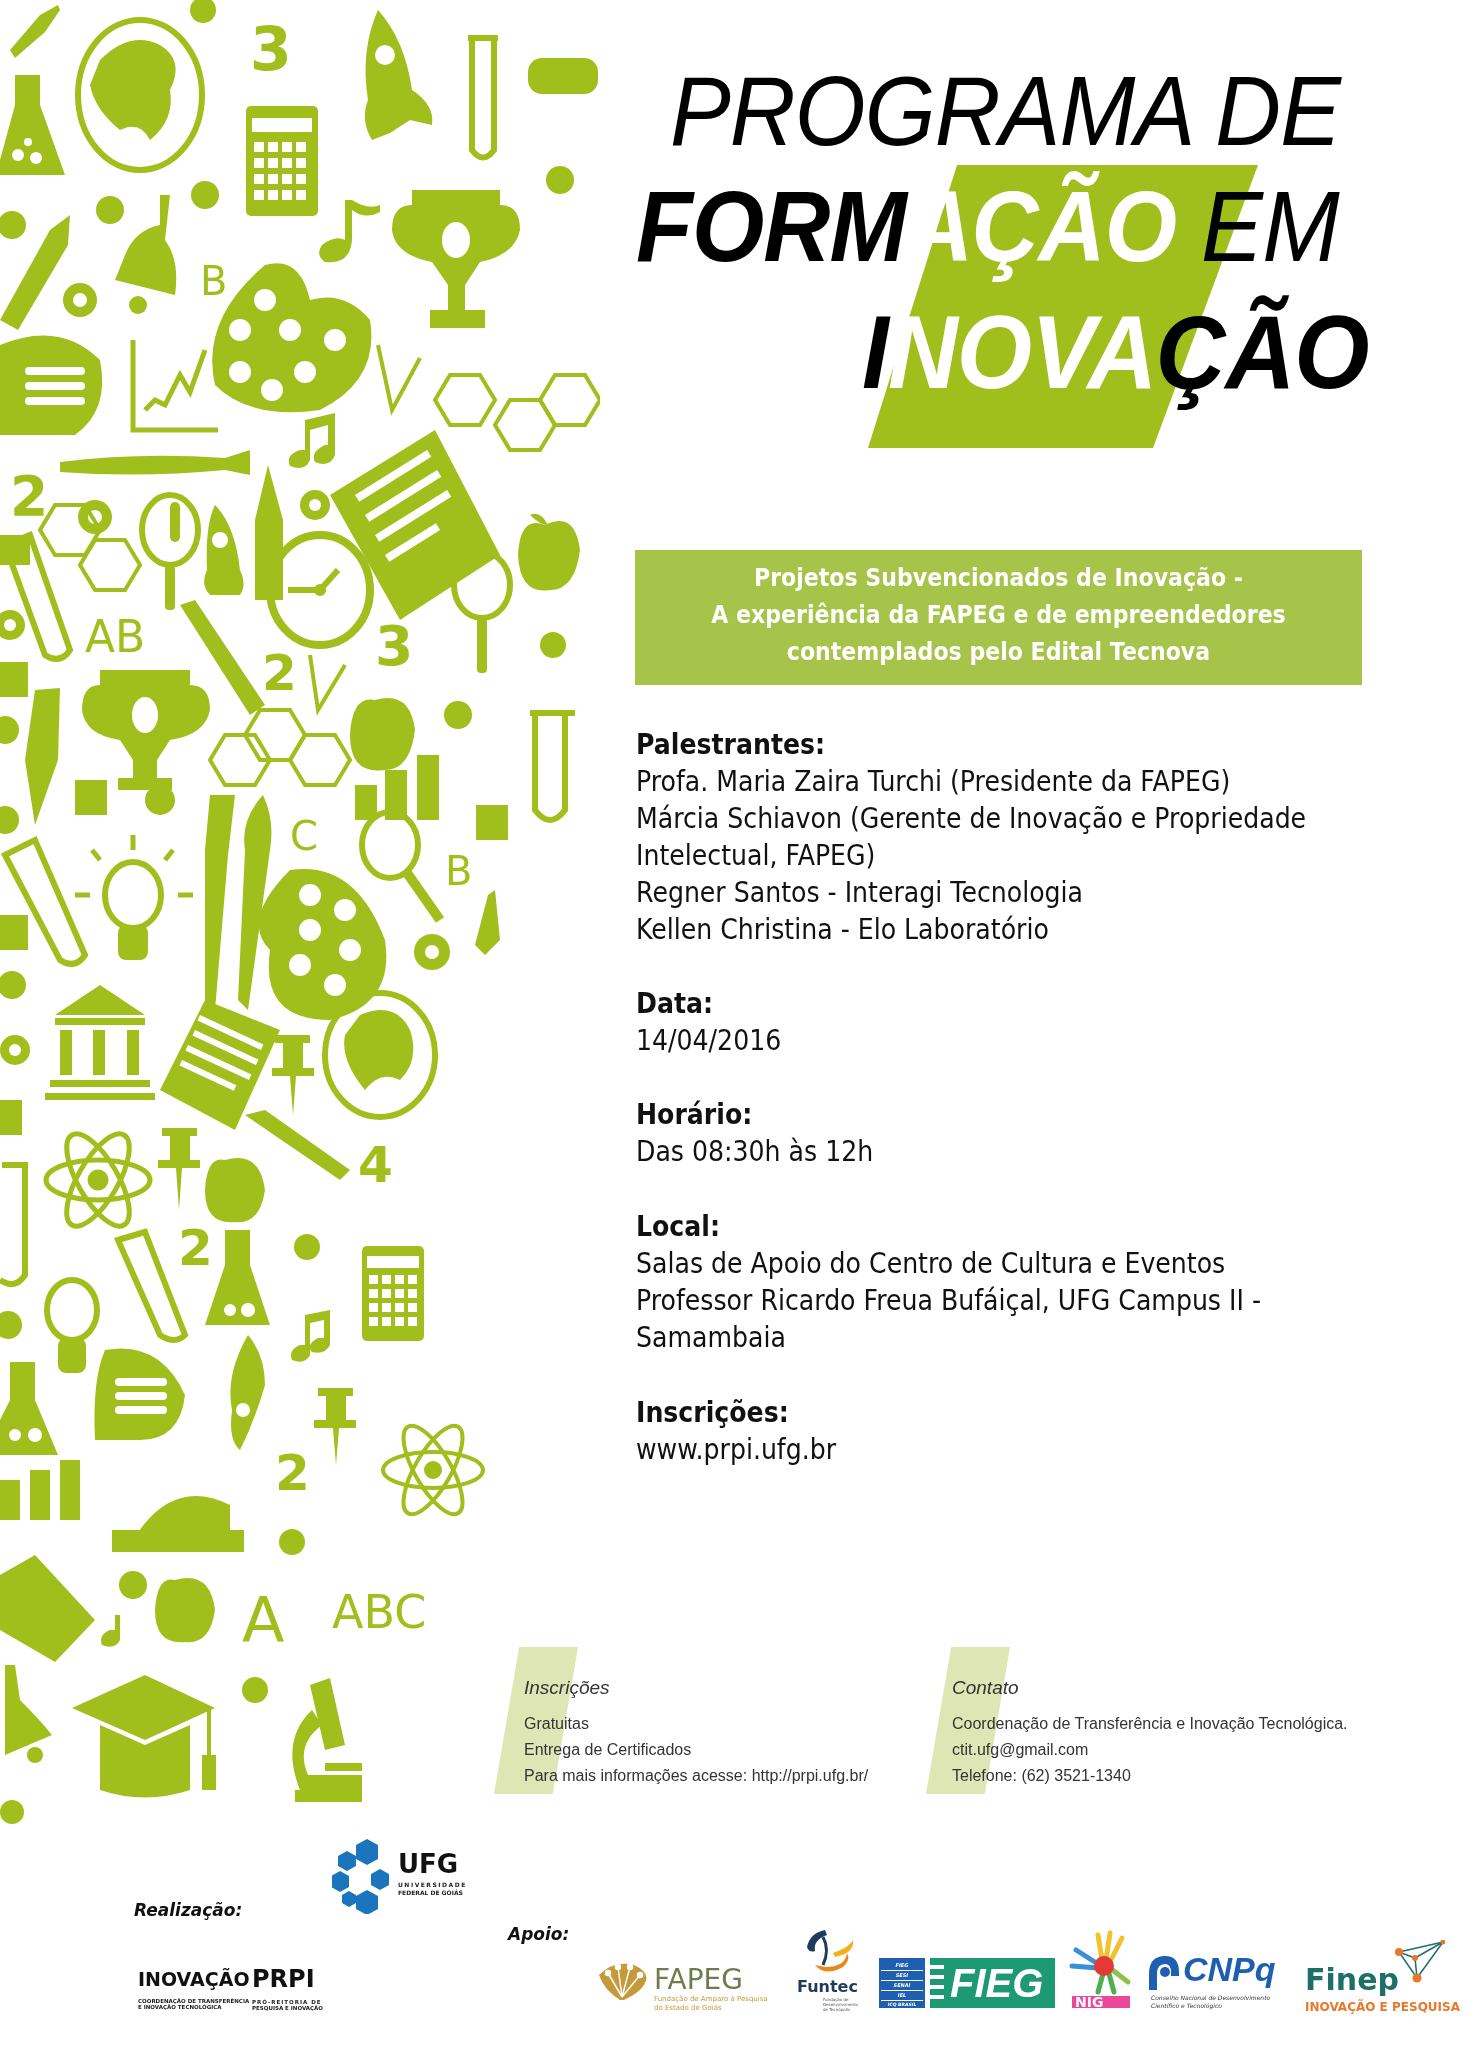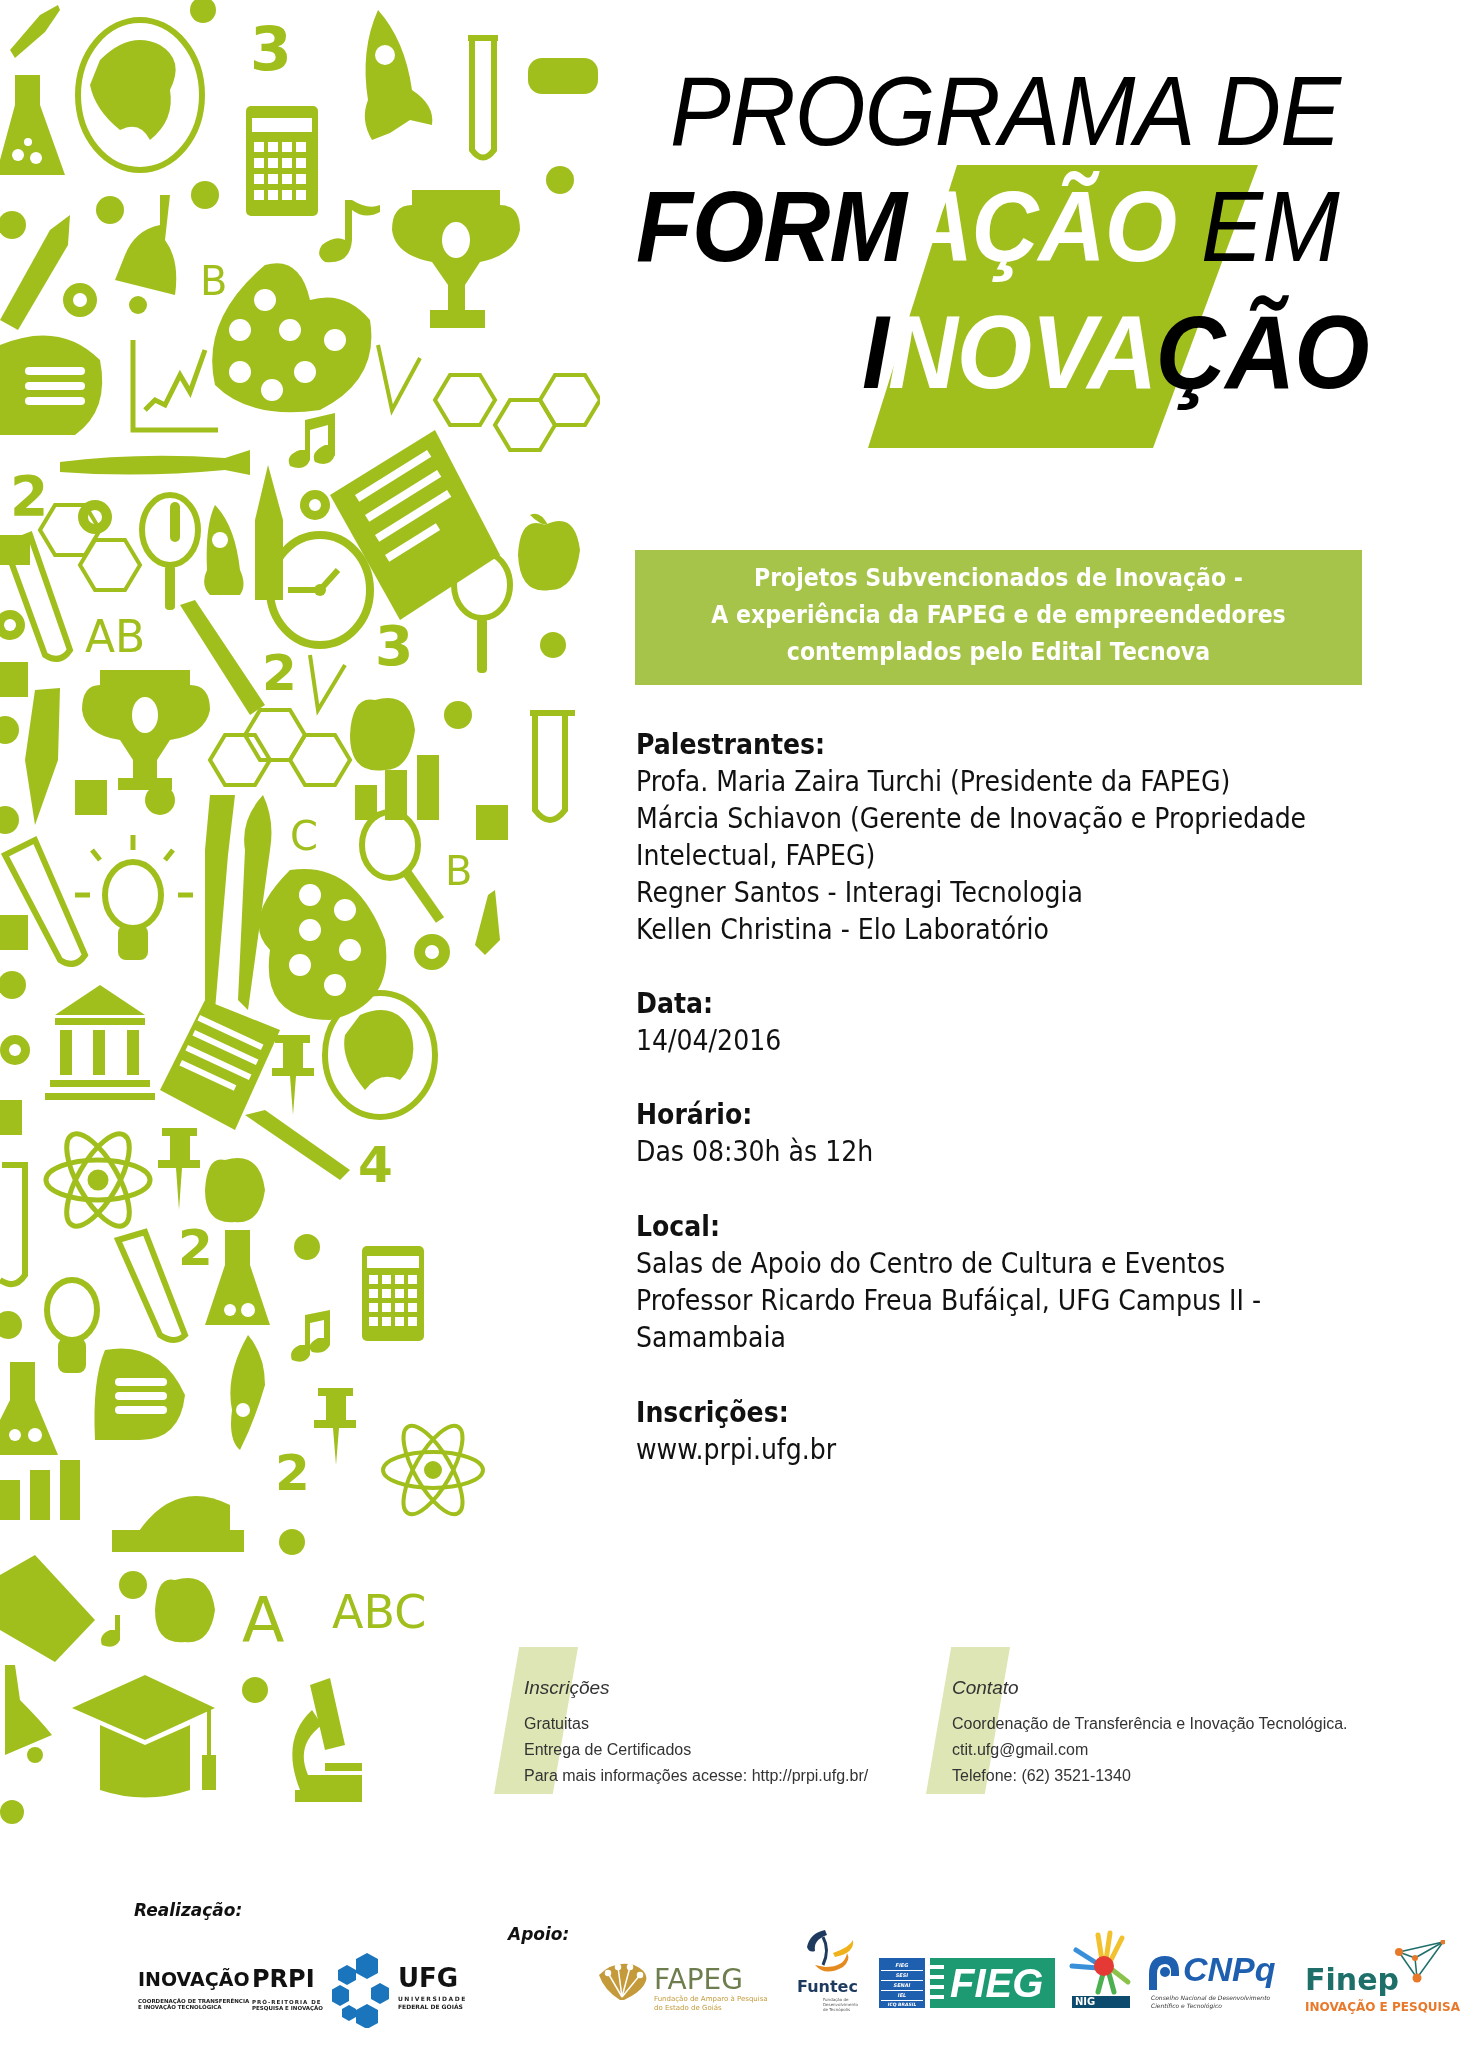--- a/index.html
+++ b/index.html
@@ -538,21 +538,21 @@
   <div style="font-size:5.5px; color:#222; margin-top:8px; font-weight:700;">COORDENAÇÃO DE TRANSFERÊNCIA</div>
   <div style="font-size:5.5px; color:#222; font-weight:700;">E INOVAÇÃO TECNOLÓGICA</div>
 </div>
 
 <div class="logo" style="left:252px; top:1965px;">
   <div style="font-family:'DejaVu Sans',sans-serif; font-weight:700; font-size:24px; color:#111;">PRPI</div>
   <div style="font-size:5.5px; color:#222; margin-top:6px; font-weight:700; letter-spacing:1px;">PRÓ-REITORIA DE</div>
   <div style="font-size:5.5px; color:#222; font-weight:700;">PESQUISA E INOVAÇÃO</div>
 </div>
 
-<div class="logo" style="left:332px; top:1953px; width:130px; height:60px;">
+<div class="logo" style="left:332px; top:1839px; width:130px; height:60px;">
   <svg width="60" height="75" viewBox="0 0 60 75" style="position:absolute; left:0; top:0;">
     <g fill="#1b75bc">
       <polygon points="35,0 46,6 46,20 35,26 24,20 24,6"></polygon>
       <polygon points="15,12 24,17 24,27 15,32 6,27 6,17"></polygon>
       <polygon points="8,32 17,37 17,48 8,53 -1,48 -1,37"></polygon>
       <polygon points="48,30 57,35 57,46 48,51 39,46 39,35"></polygon>
       <polygon points="35,51 46,57 46,70 35,76 24,70 24,57"></polygon>
       <polygon points="17,52 24,56 24,64 17,68 10,64 10,56"></polygon>
     </g>
   </svg>
@@ -618,21 +618,21 @@
       <line x1="38" y1="30" x2="42" y2="3" stroke="#f2c12e"></line>
       <line x1="42" y1="32" x2="54" y2="8" stroke="#f2c12e"></line>
       <line x1="30" y1="34" x2="8" y2="20" stroke="#3a8fd9"></line>
       <line x1="30" y1="38" x2="4" y2="36" stroke="#3a8fd9"></line>
       <line x1="36" y1="40" x2="30" y2="62" stroke="#4caf50"></line>
       <line x1="40" y1="40" x2="46" y2="62" stroke="#4caf50"></line>
       <line x1="42" y1="38" x2="60" y2="52" stroke="#8bc34a"></line>
     </g>
     <circle cx="36" cy="36" r="10" fill="#e53935"></circle>
   </svg>
-  <div style="position:absolute; left:4px; top:66px; width:58px; height:12px; background:#0c4a6e; color:#fff; font-size:10px; font-weight:700; line-height:12px; padding-left:3px; box-sizing:border-box;">NIG</div>
+  <div style="position:absolute; left:4px; top:66px; width:58px; height:12px; background:#ec4899; color:#fff; font-size:14px; font-weight:700; line-height:12px; padding-left:3px; box-sizing:border-box;">NIG</div>
 </div>
 
 <div class="logo" style="left:1145px; top:1950px; width:135px; height:65px;">
   <svg width="36" height="40" viewBox="0 0 36 40" style="position:absolute; left:0; top:2px;">
     <path d="M4 38 L4 22 Q4 4 20 4 Q34 4 34 20 L34 24 L26 24 L26 20 Q26 12 20 12 Q12 12 12 22 L12 38 Z" fill="#1f5fb0"></path>
     <circle cx="20" cy="20" r="5" fill="#1f5fb0"></circle>
   </svg>
   <div style="position:absolute; left:38px; top:0px; font-family:'Liberation Sans',sans-serif; font-weight:700; font-style:italic; font-size:34px; color:#1f5fb0;">CNPq</div>
   <div style="position:absolute; left:6px; top:44px; font-size:6px; font-style:italic; color:#333; white-space:nowrap;">Conselho Nacional de Desenvolvimento</div>
   <div style="position:absolute; left:6px; top:52px; font-size:6px; font-style:italic; color:#333; white-space:nowrap;">Científico e Tecnológico</div>

